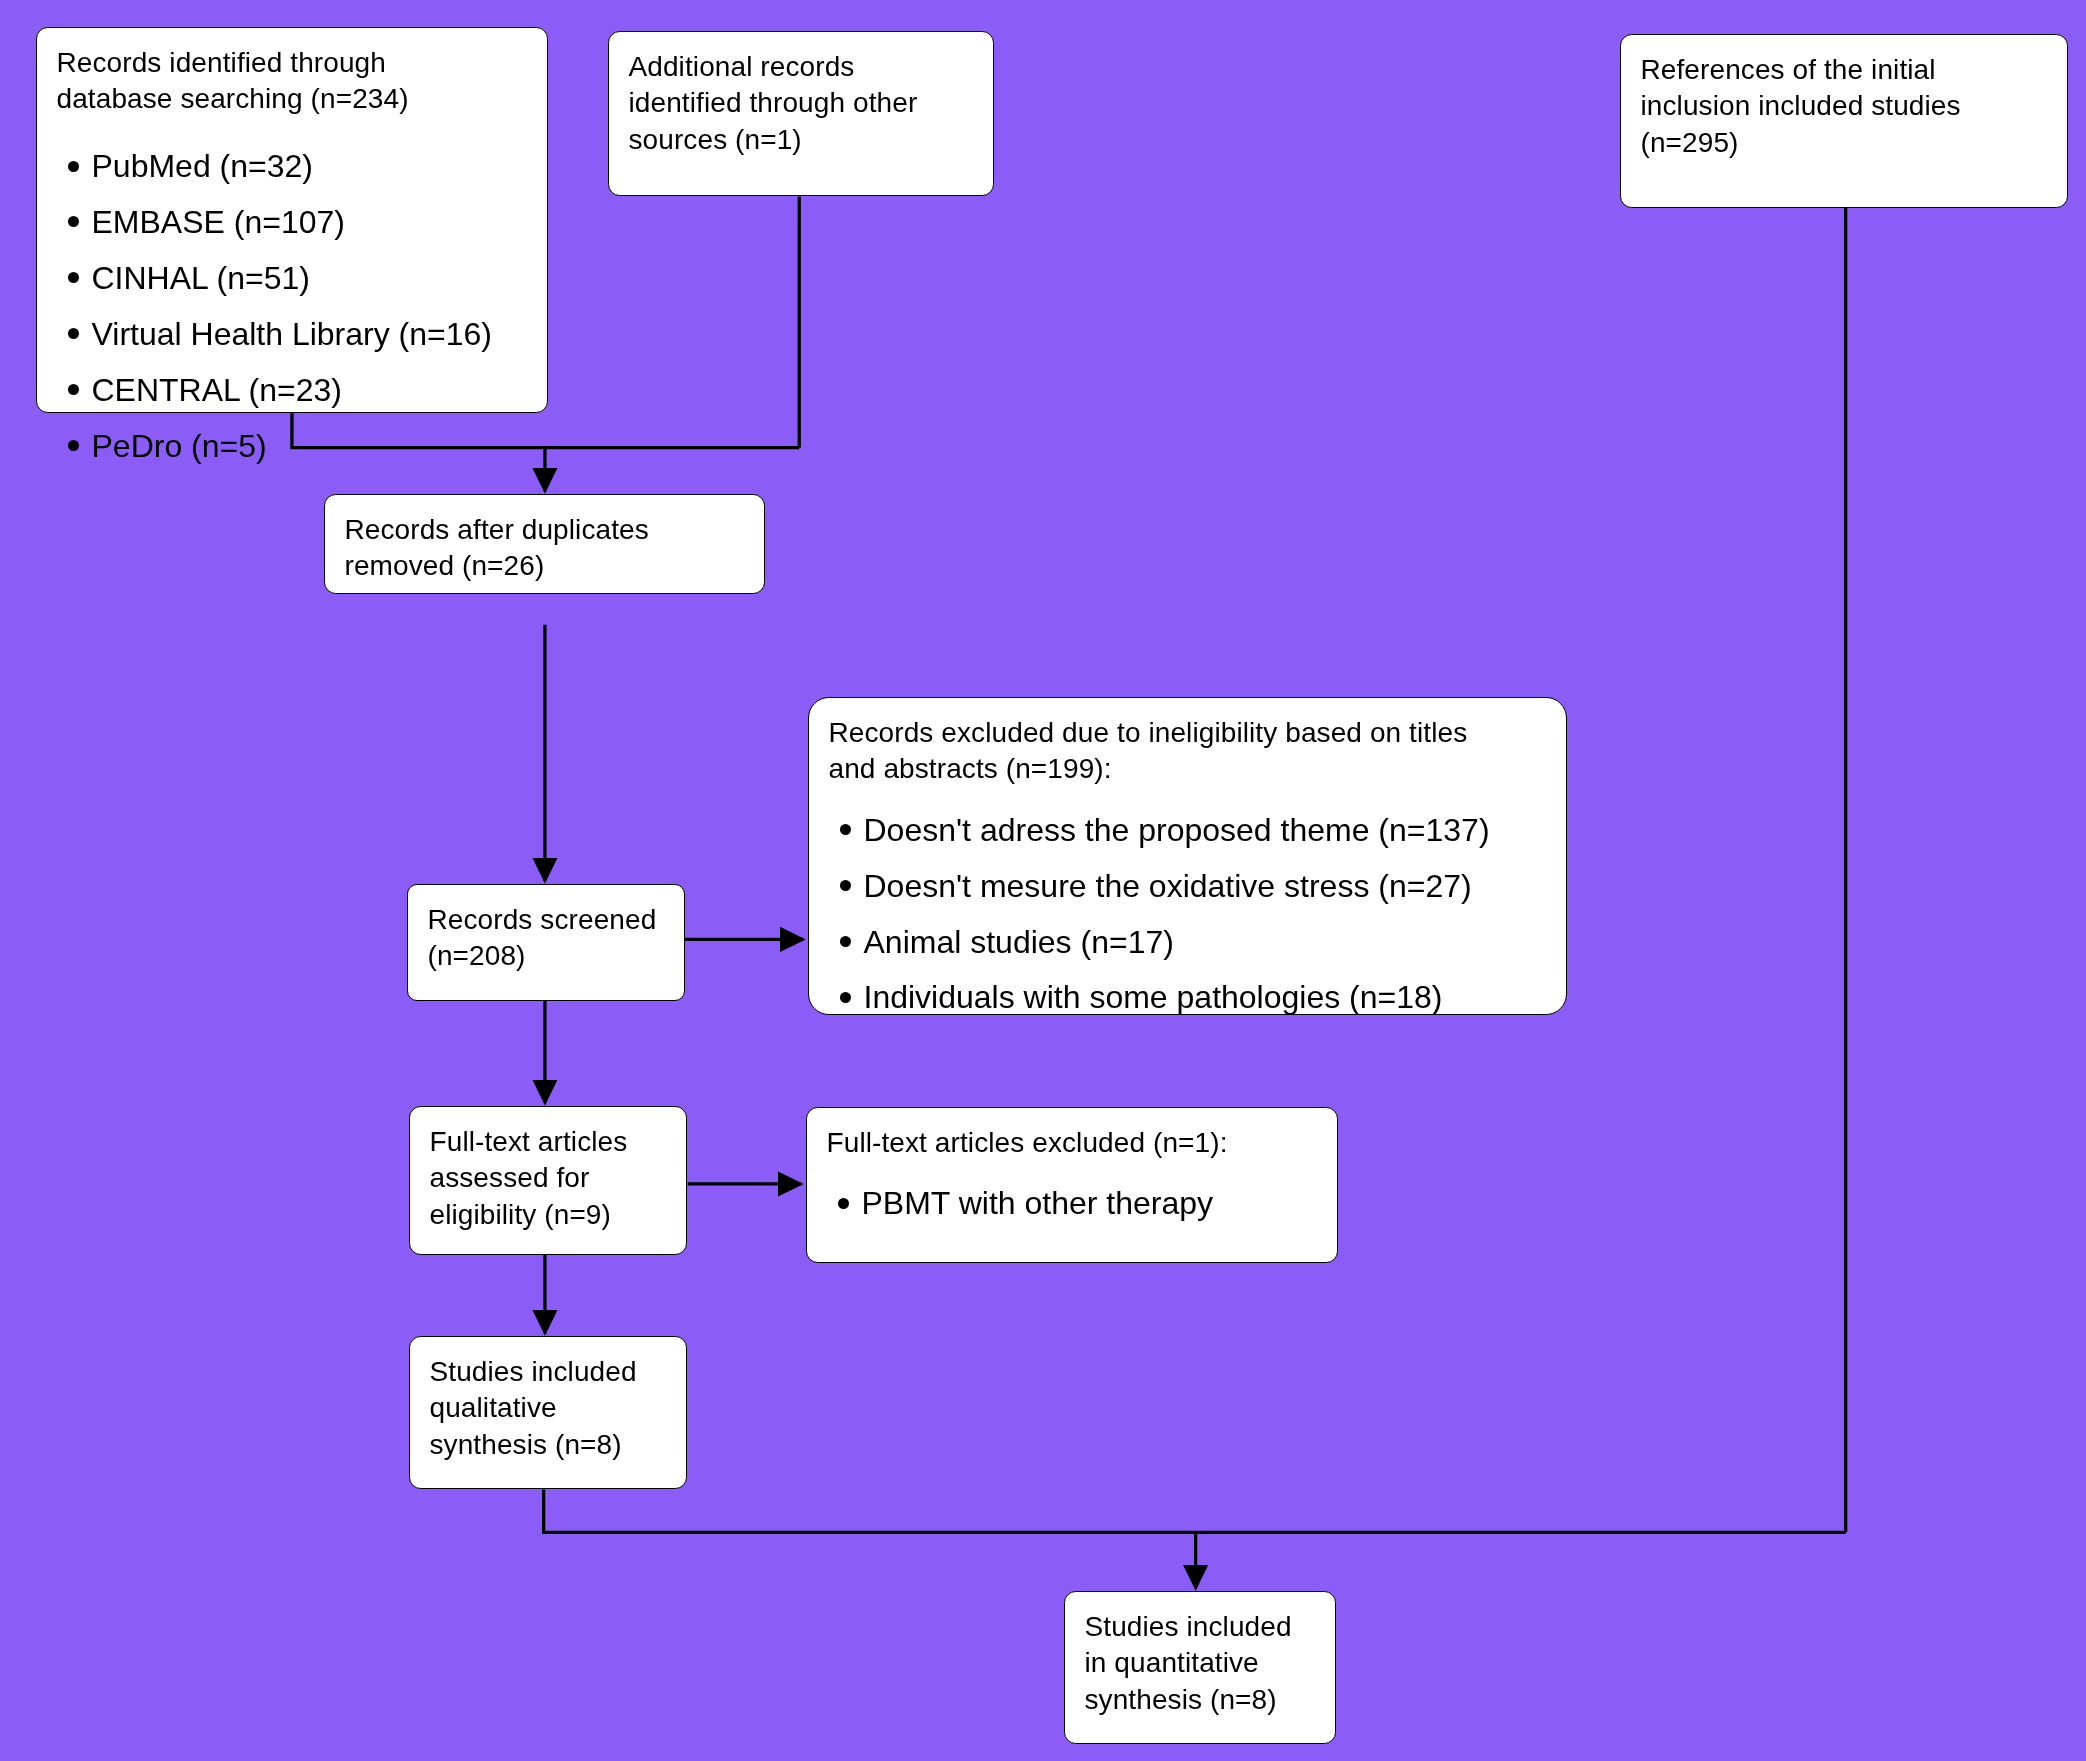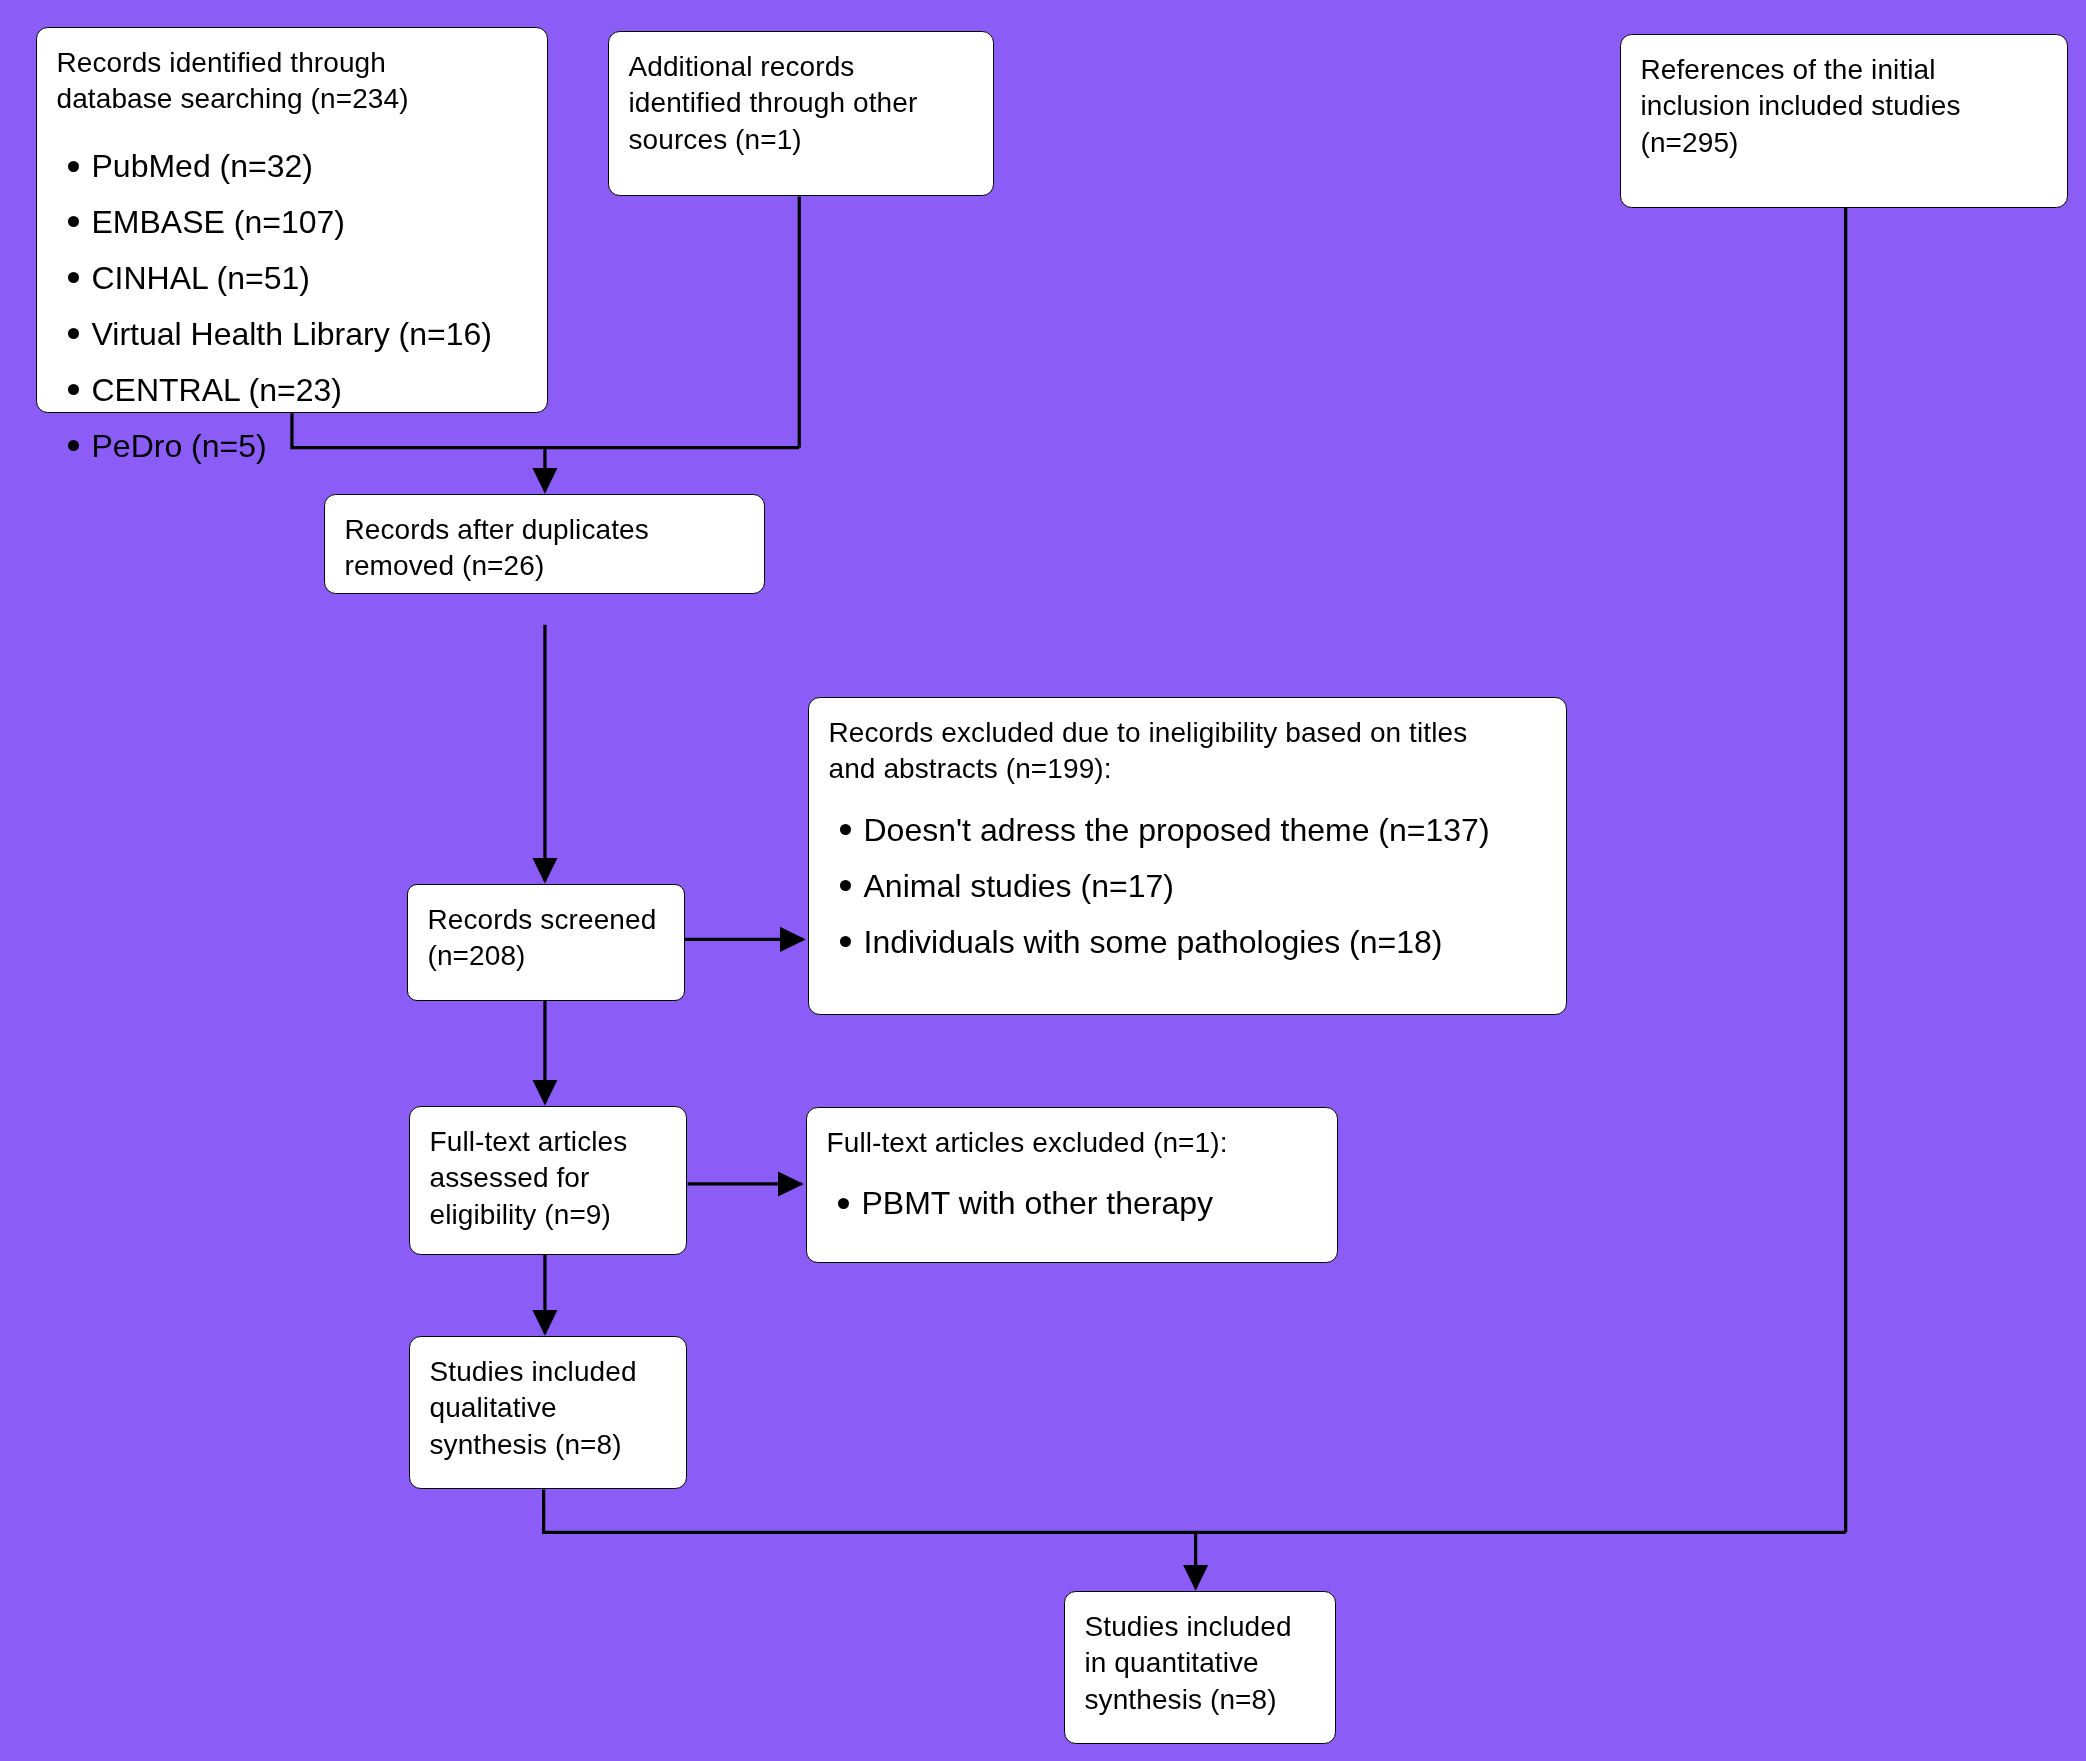--- a/index.html
+++ b/index.html
@@ -132,26 +132,27 @@
   <div class="node" style="left:324px; top:494px; width:441px; height:100px;">
     <div class="node-title">Records after duplicates
 removed (n=26)</div>
   </div>
 
   <div class="node" style="left:407px; top:884px; width:278px; height:117px;border-radius:10px;">
     <div class="node-title">Records screened
 (n=208)</div>
   </div>
 
-  <div class="node" style="left:808px; top:697px; width:759px; height:318px;">
+  <div class="node" style="left:808px; top:697px; width:759px; height:318px;border-radius:21px;">
     <div class="node-title">Records excluded due to ineligibility based on titles
 and abstracts (n=199):</div>
     <div class="bullets-gap-sm"></div>
     <ul class="bullets">
       <li>Doesn't adress the proposed theme (n=137)</li>
+      <li>Doesn't mesure the oxidative stress (n=27)</li>
       <li>Animal studies (n=17)</li>
       <li>Individuals with some pathologies (n=18)</li>
     </ul>
   </div>
 
   <div class="node" style="left:409px; top:1106px; width:278px; height:149px;">
     <div class="node-title">Full-text articles
 assessed for
 eligibility (n=9)</div>
   </div>

